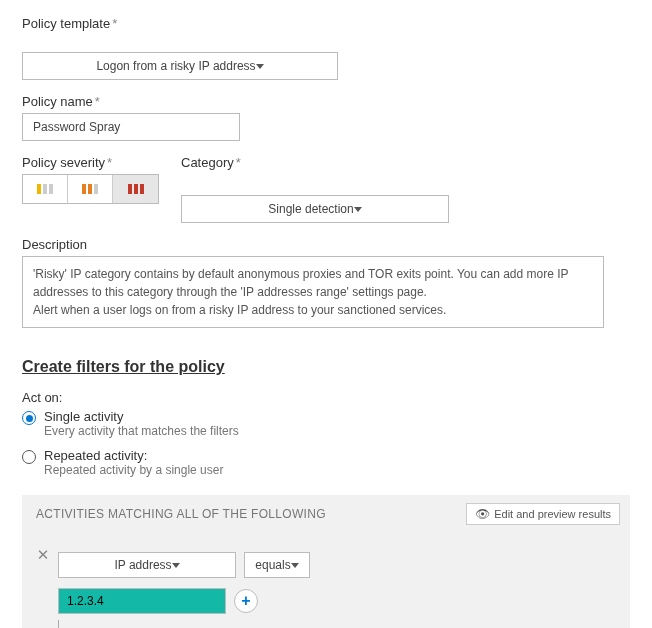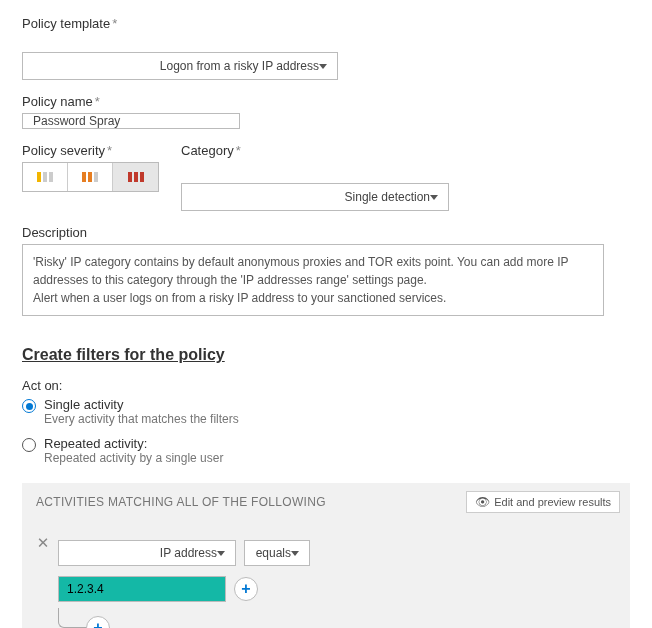--- a/index.html
+++ b/index.html
@@ -18,32 +18,32 @@
     margin-bottom: 4px;
     font-weight: 400;
   }
   .req { color: #888; margin-left: 2px; }
   .dropdown {
     border: 1px solid #bbb;
     background: #fff;
     height: 28px;
     display: flex;
     align-items: center;
-    justify-content: flex-end;
+    justify-content: center;
     padding: 0 10px;
     font-size: 12px;
     color: #444;
     cursor: pointer;
     margin-top: 21px;
   }
   .dropdown.small { height: 26px; }
   .textinput {
     border: 1px solid #bbb;
     background: #fff;
-    height: 16px;
+    height: 28px;
     padding: 0 10px;
     font-size: 12px;
     color: #444;
     width: 218px;
     font-family: inherit;
   }
   .row { margin-bottom: 14px; }
   .row2 { display: flex; gap: 22px; margin-bottom: 14px; }
   .col { display: flex; flex-direction: column; }
   .sev-group {

